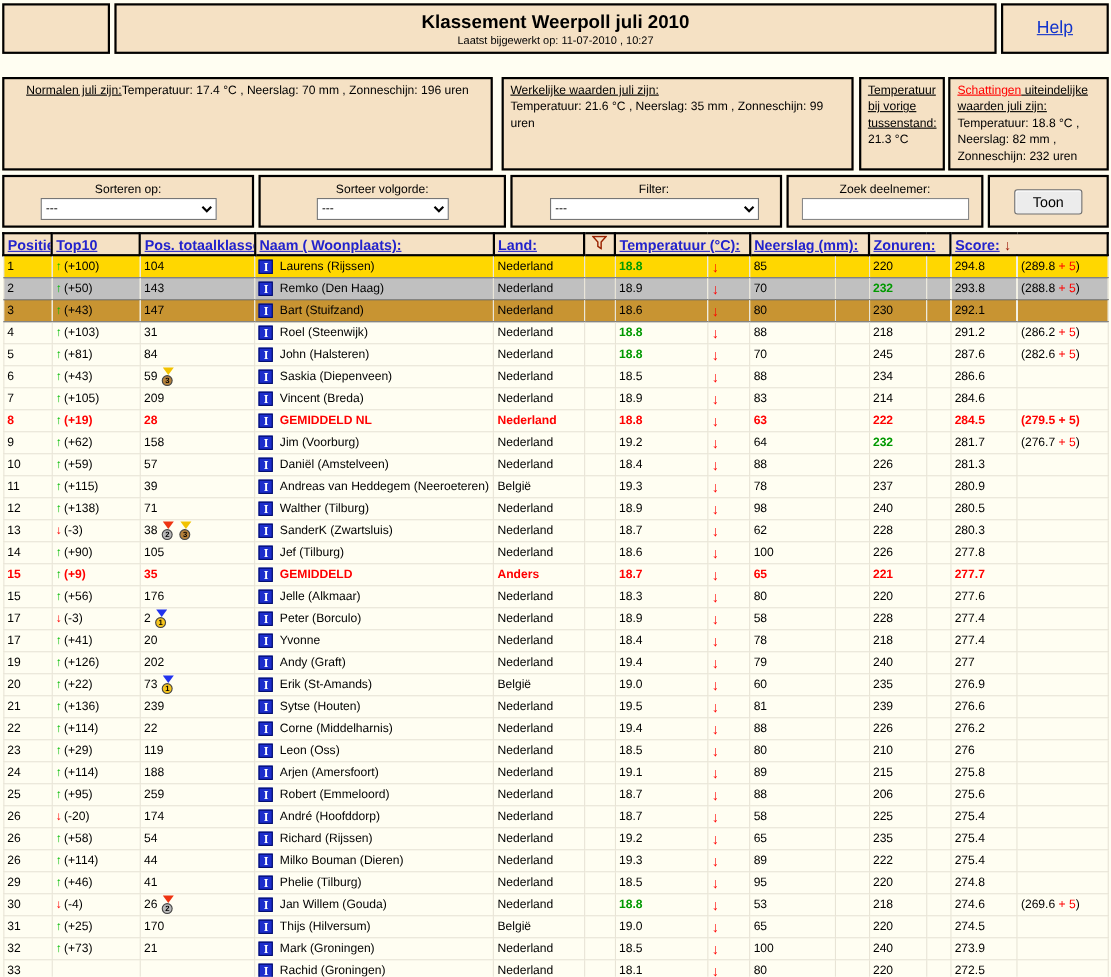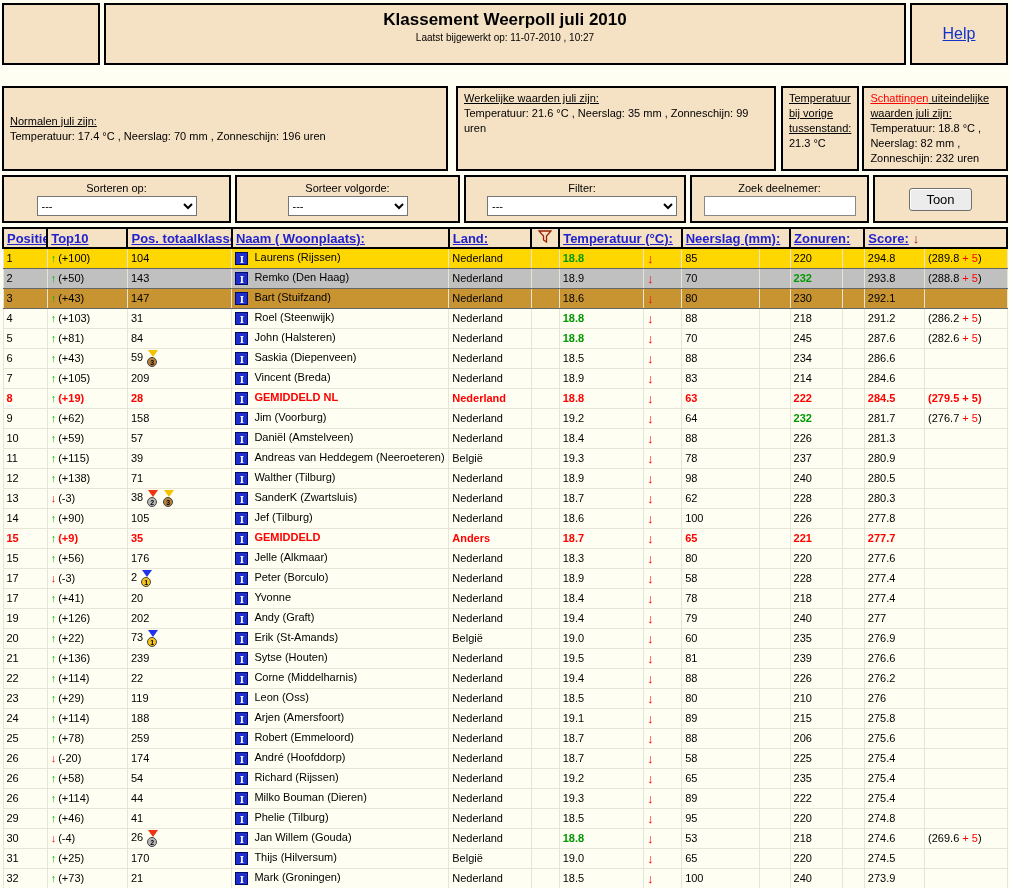--- a/index.html
+++ b/index.html
@@ -5,45 +5,45 @@
   * { box-sizing: border-box; }
   html,body { margin:0; padding:0; }
   body {
     width:1010px; height:888px; overflow:hidden;
     background:#FFFEF2;
     font-family:"Liberation Sans", sans-serif;
     font-size:11px; color:#000;
   }
   .tan { background:#F5E1C4; border:2px solid #000; }
   
-  .topbar { display:flex; gap:4px; margin:3px 2px 0 2px; height:62px; }
+  .topbar { display:flex; gap:4px; margin:3px 2px 0 2px; height:46px; }
   .corner-box { width:98px; }
   .title-box { flex:1; text-align:center; padding-top:5px; }
   .title-box .title { font-size:17px; font-weight:bold; }
   .title-box .subtitle { font-size:10px; margin-top:2px; }
   .help-box { width:98px; display:flex; align-items:center; justify-content:center; }
   a.link { color:#1133CC; text-decoration:underline; cursor:pointer; }
   .help-box a { font-size:16px; }
   
   .info-section { display:flex; gap:8px; margin:21px 2px 0 2px; }
   .info-box { padding:3px 6px; }
   .info-label { text-decoration:underline; }
   .info-label.red { color:#FF0000; }
-  .normalen-box { width:446px; display:flex; flex-direction:column; justify-content:center; }
+  .normalen-box { width:446px; display:flex; justify-content:center; }
   .info-right { flex:1; display:flex; flex-direction:row; gap:3px; }
   .info-right-top { display:flex; gap:5px; }
   .werkelijke-box { width:320px; }
   .vorige-box { flex:1; }
   .info-box div { line-height:15px; }
   
   .controls { display:flex; gap:4px; margin:4px 2px 0 2px; height:48px; }
   .ctrl-box { display:flex; flex-direction:column; align-items:center; justify-content:space-evenly; padding:2px; }
   .ctrl-sort    { width:229px; }
   .ctrl-order   { width:225px; }
-  .ctrl-filter  { width:222px;padding-left:16px; }
+  .ctrl-filter  { width:247px;padding-left:16px; }
   .ctrl-search  { width:179px; }
   .ctrl-toon    { flex:1; justify-content:center; }
   .ctrl-box select { font-family:"Liberation Sans",sans-serif; font-size:11px; height:20px; background:#fff; }
   .ctrl-sort select { width:160px; }
   .ctrl-order select { width:120px; }
   .ctrl-filter select { width:190px; }
   .ctrl-search input { width:152px; height:20px; border:1px solid #888; font-size:11px; padding:1px 3px; }
   .toon-btn { font-family:"Liberation Sans",sans-serif; font-size:13px; padding:3px 16px;
     background:#ECECEC; border:1px solid #707070; border-radius:3px; cursor:pointer;
     box-shadow:inset 1px 1px 0 #fff; }
@@ -567,21 +567,21 @@
         <td><span class="temp-arrow">↓</span></td>
         <td class="val">89</td>
         <td></td>
         <td class="val">215</td>
         <td></td>
         <td class="val">275.8</td>
         <td></td>
       </tr>
       <tr>
         <td class="val">25</td>
-        <td><span class="arrow-up">↑</span><span class="chg">(+78)</span></td>
+        <td><span class="arrow-up">↑</span><span class="chg">(+95)</span></td>
         <td><span class="val">259</span></td>
         <td><span class="info-icon">I</span><span class="val">Robert (Emmeloord)</span></td>
         <td class="val">Nederland</td>
         <td></td>
         <td class="val">18.7</td>
         <td><span class="temp-arrow">↓</span></td>
         <td class="val">88</td>
         <td></td>
         <td class="val">206</td>
         <td></td>

